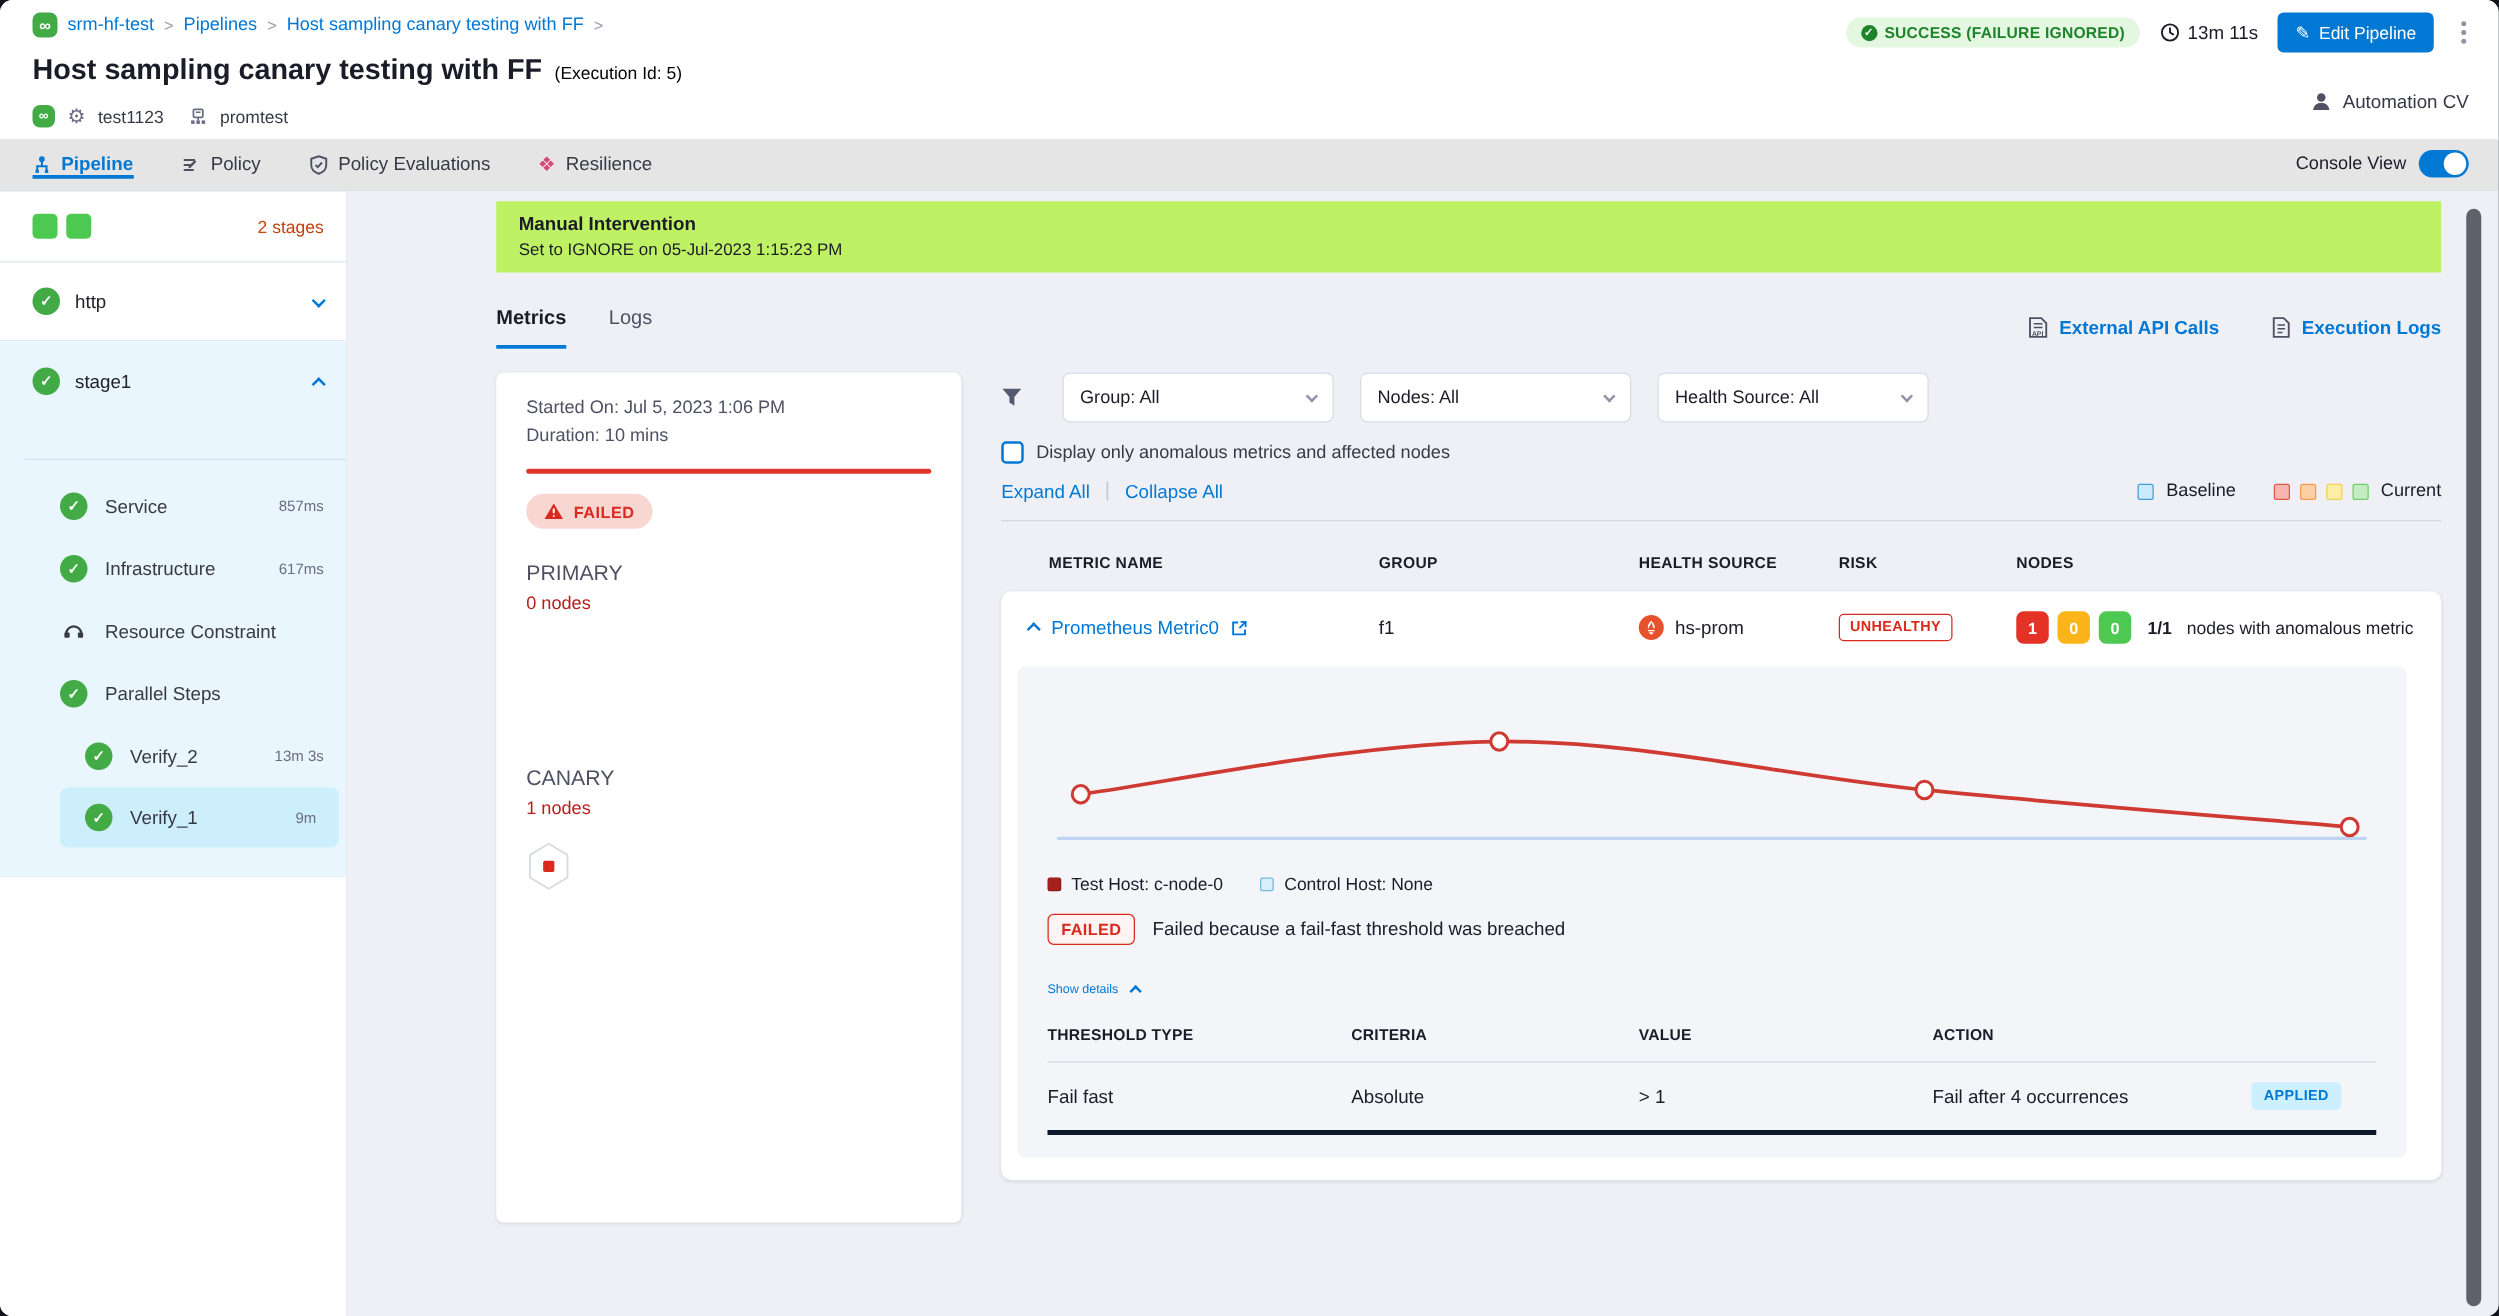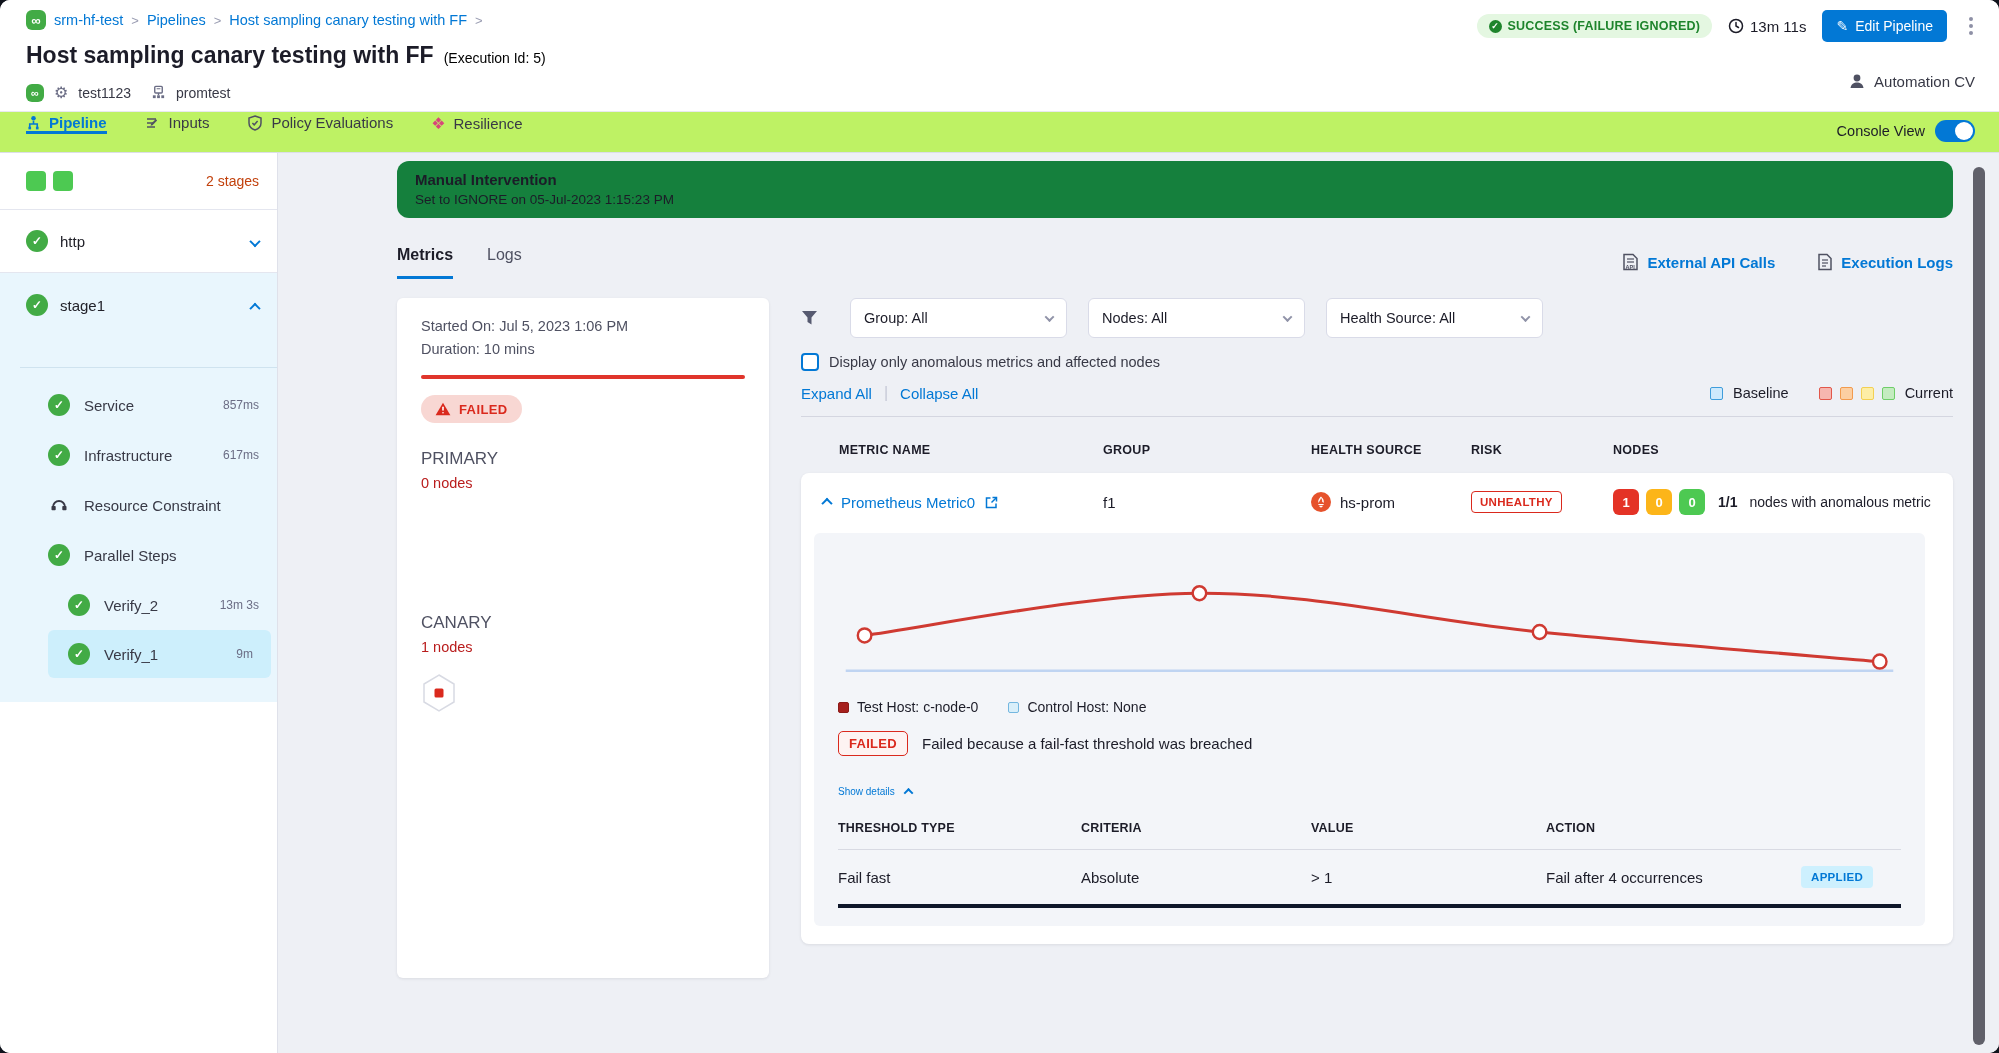--- a/index.html
+++ b/index.html
@@ -21,21 +21,21 @@
   .topbar-right { position:absolute; top:10px; right:20px; display:flex; align-items:center; gap:16px; }
   .status-badge { display:flex; align-items:center; gap:6px; background:#e4f7e1; color:#1e842c; border-radius:12px; height:24px; padding:0 12px; font-size:12.5px; font-weight:700; letter-spacing:.2px; }
   .mini-check { width:13px; height:13px; border-radius:50%; background:#1e842c; color:#fff; font-size:9px; font-weight:700; display:flex; align-items:center; justify-content:center; }
   .elapsed { display:flex; align-items:center; gap:6px; font-size:15px; color:#1c1c28; }
   .btn-primary { display:flex; align-items:center; gap:7px; background:#0278d5; color:#fff; border:none; border-radius:5px; height:32px; padding:0 14px; font-size:14px; font-family:inherit; cursor:pointer; }
   .kebab { display:flex; flex-direction:column; gap:3px; padding:4px 6px; cursor:pointer; }
   .kebab i { width:4px; height:4px; border-radius:50%; background:#8e90a6; }
   .user-chip { position:absolute; top:72px; right:24px; display:flex; align-items:center; gap:8px; font-size:15px; color:#383946; }
 
   
-  .tabbar { height:41px; display:flex; align-items:flex-start; padding:0 26px; border-bottom:1px solid #dcdee8; background:#bef264; position:relative; }
+  .tabbar { height:41px; display:flex; align-items:center; padding:0 26px; border-bottom:1px solid #dcdee8; background:#e5e5e5; position:relative; }
   .tab { display:flex; align-items:center; gap:8px; font-size:15px; color:#383946; margin-right:38px; cursor:pointer; border-bottom:3px solid transparent; padding-top:2px; }
   .tab.active { color:#0278d5; font-weight:700; border-bottom-color:#0278d5; }
   .console-view { position:absolute; right:24px; top:0; height:38px; display:flex; align-items:center; gap:10px; font-size:14.5px; color:#1c1c28; }
   .toggle { width:40px; height:22px; border-radius:11px; background:#0278d5; position:relative; cursor:pointer; }
   .toggle .knob { position:absolute; right:2px; top:2px; width:18px; height:18px; border-radius:50%; background:#fff; }
 
   
   .main { display:flex; height:900px; }
 
   
@@ -54,21 +54,21 @@
   .stage-divider { border-top:1px solid #cfe3ef; margin:30px 0 12px 20px; }
   .step-row { height:50px; display:flex; align-items:center; padding:0 18px 0 48px; font-size:15px; color:#383946; cursor:pointer; }
   .step-row .check { width:22px; height:22px; margin-right:14px; }
   .step-dur { margin-left:auto; font-size:12px; color:#6b6d85; }
   .step-indent { padding-left:68px; }
   .step-selected { background:#cdeffc; border-radius:6px; margin:0 6px 0 48px; padding-left:20px; height:48px; }
   .rc-icon { width:22px; margin-right:14px; display:flex; justify-content:center; }
 
   
   .content { flex:1; background:#eef0f5; padding:8px 46px 0 119px; position:relative; overflow:hidden; }
-  .banner { background:#15803d; border-radius:12px; height:57px; padding:10px 18px; }
+  .banner { background:#bef264; border-radius:0; height:57px; padding:10px 18px; }
   .banner-title { font-size:15px; font-weight:700; color:#1c1c28; }
   .banner-sub { font-size:13.5px; color:#1c1c28; margin-top:4px; }
 
   .panel-tabs { display:flex; align-items:center; margin:22px 0 0; height:44px; }
   .ptab { font-size:16px; color:#4f5162; margin-right:34px; cursor:pointer; padding-bottom:12px; border-bottom:3px solid transparent; }
   .ptab.active { color:#1c1c28; font-weight:700; border-bottom-color:#0278d5; }
   .panel-links { margin-left:auto; display:flex; align-items:center; gap:42px; }
   .blue-link { display:flex; align-items:center; gap:8px; color:#0278d5; font-size:15px; font-weight:700; cursor:pointer; }
 
   .body-row { display:flex; gap:32px; margin-top:14px; align-items:flex-start; }
@@ -213,21 +213,21 @@
         </svg>
       <span>Pipeline</span>
     </div>
     <div class="tab">
       <svg width="16" height="16" viewBox="0 0 16 16">
           <line x1="2" y1="4" x2="11" y2="4" stroke="#4f5162" stroke-width="1.6"></line>
           <line x1="2" y1="8" x2="8" y2="8" stroke="#4f5162" stroke-width="1.6"></line>
           <line x1="2" y1="12" x2="10" y2="12" stroke="#4f5162" stroke-width="1.6"></line>
           <path d="M14.5 3 L9 8.6 L8.4 10.8 L10.6 10.2 L16 4.6 Z" transform="translate(-1.5,1.5) scale(.85)" fill="#4f5162"></path>
         </svg>
-      <span>Inputs</span>
+      <span>Policy</span>
     </div>
     <div class="tab">
       <svg width="16" height="16" viewBox="0 0 16 16">
           <path d="M8 1 L14 3 V8 C14 11.8 11.2 13.9 8 15 C4.8 13.9 2 11.8 2 8 V3 Z" fill="none" stroke="#4f5162" stroke-width="1.5"></path>
           <path d="M5.4 8 L7.2 9.8 L10.6 6" fill="none" stroke="#4f5162" stroke-width="1.5"></path>
         </svg>
       <span>Policy Evaluations</span>
     </div>
     <div class="tab">
       <span style="color:#d9467a; font-size:16px;">❖</span>

